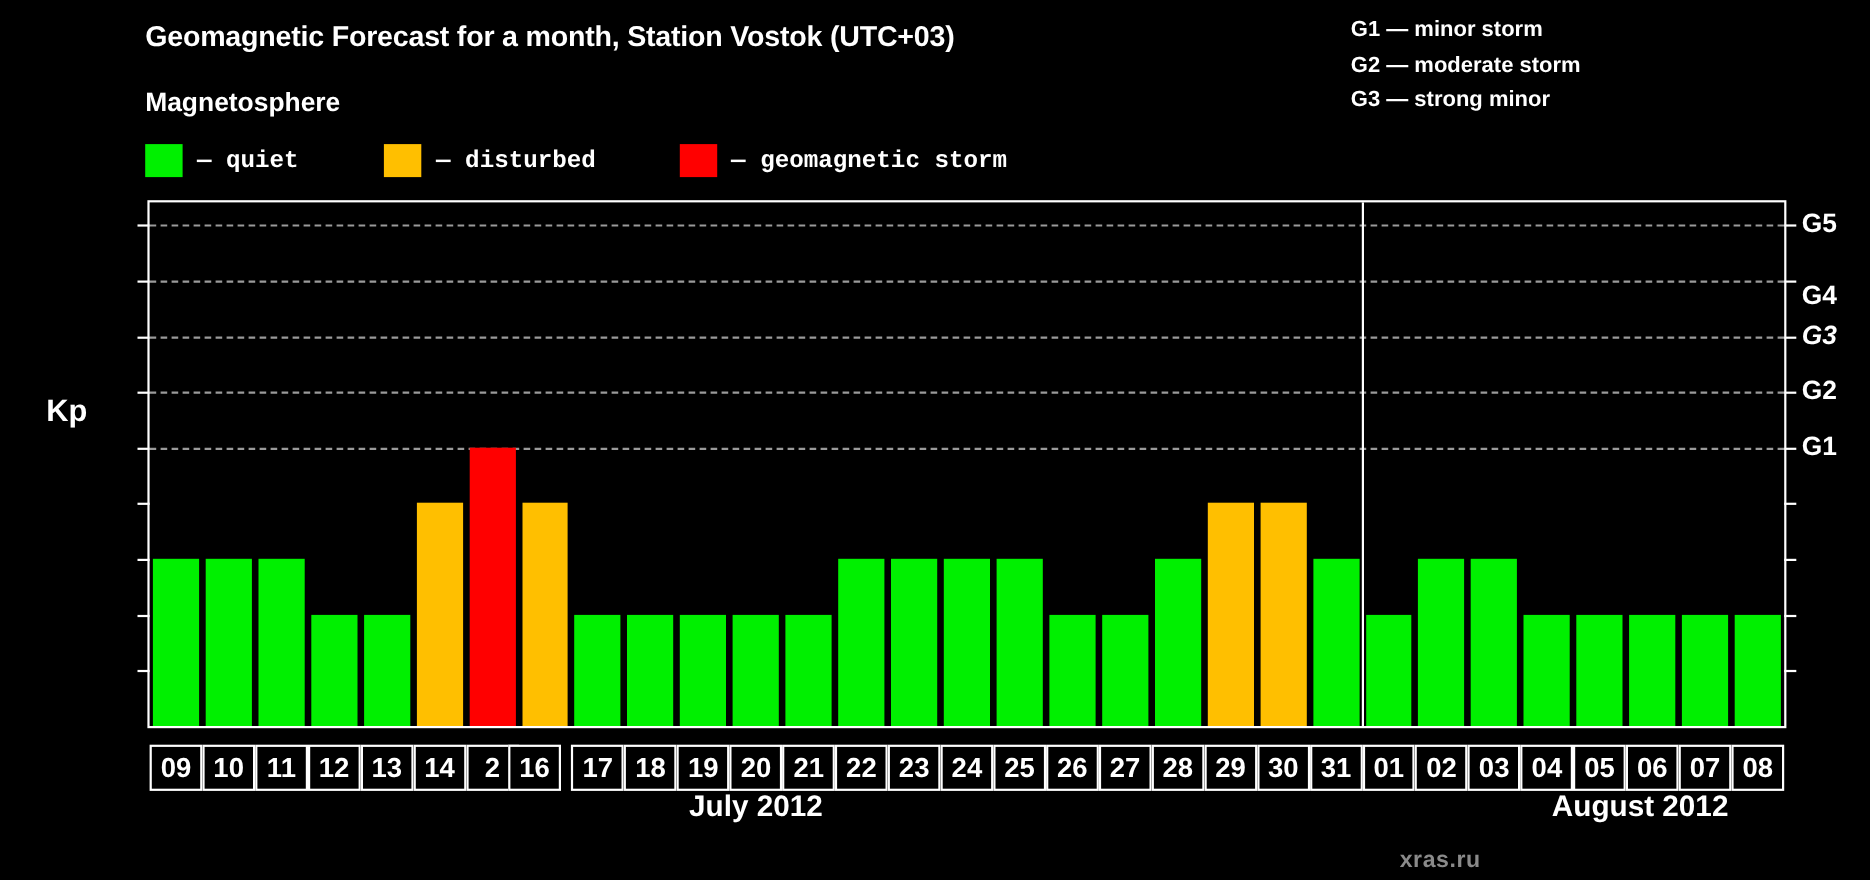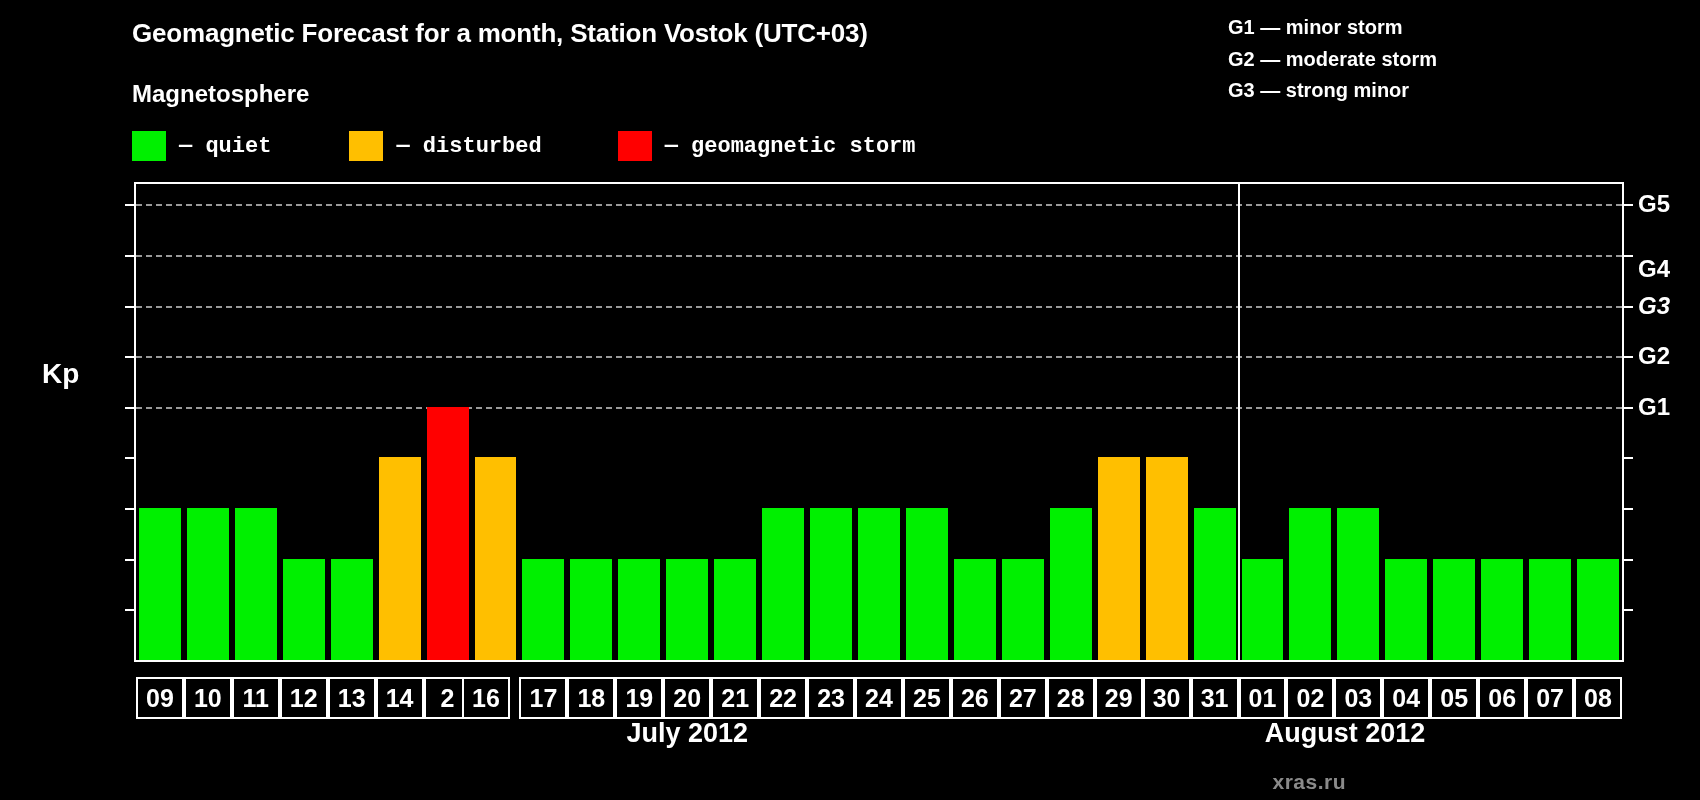--- a/index.html
+++ b/index.html
@@ -359,18 +359,18 @@
       <div class="day-cell" style="left: 1200.39px; width: 47.9355px;">03</div>
       <div class="day-cell" style="left: 1248.32px; width: 47.9355px;">04</div>
       <div class="day-cell" style="left: 1296.26px; width: 47.9355px;">05</div>
       <div class="day-cell" style="left: 1344.19px; width: 47.9355px;">06</div>
       <div class="day-cell" style="left: 1392.13px; width: 47.9355px;">07</div>
       <div class="day-cell" style="left: 1440.06px; width: 47.9355px;">08</div>
     </div>
 
   <div id="month-caps">
       <div class="month-cap" style="left: 687.258px;">July 2012</div>
-      <div class="month-cap" style="left: 1345px; text-align: right;">August 2012</div>
+      <div class="month-cap" style="left: 1491px; text-align: right;">August 2012</div>
     </div>
 
   <div class="watermark">xras.ru</div>
 
 </div>
 
 </body></html>

